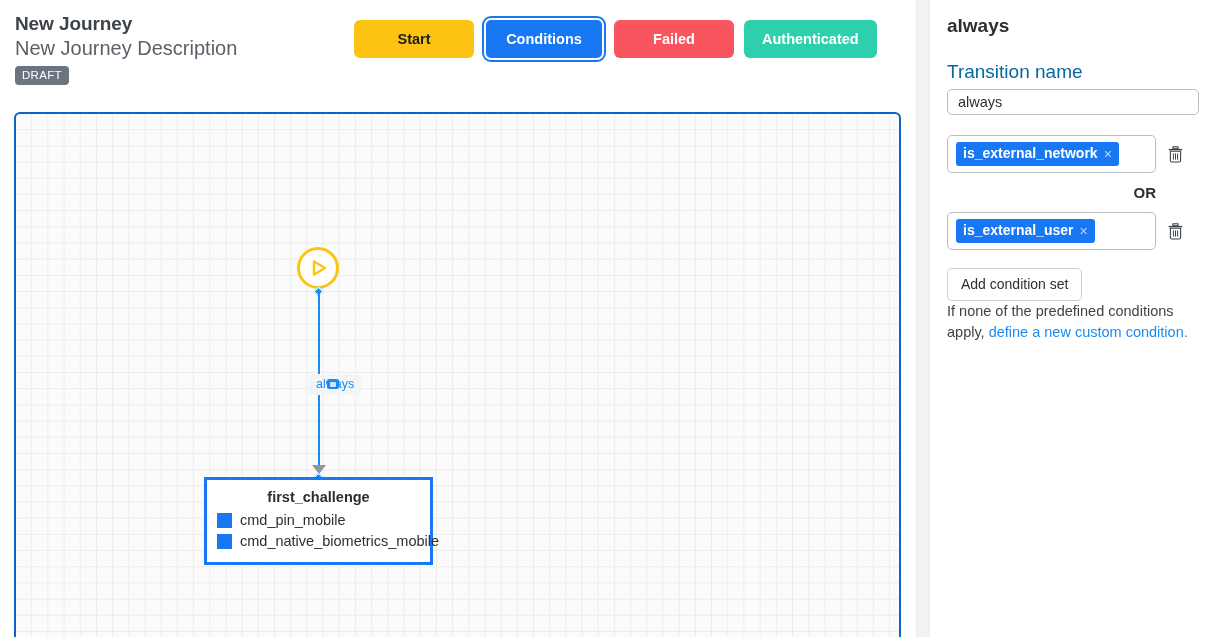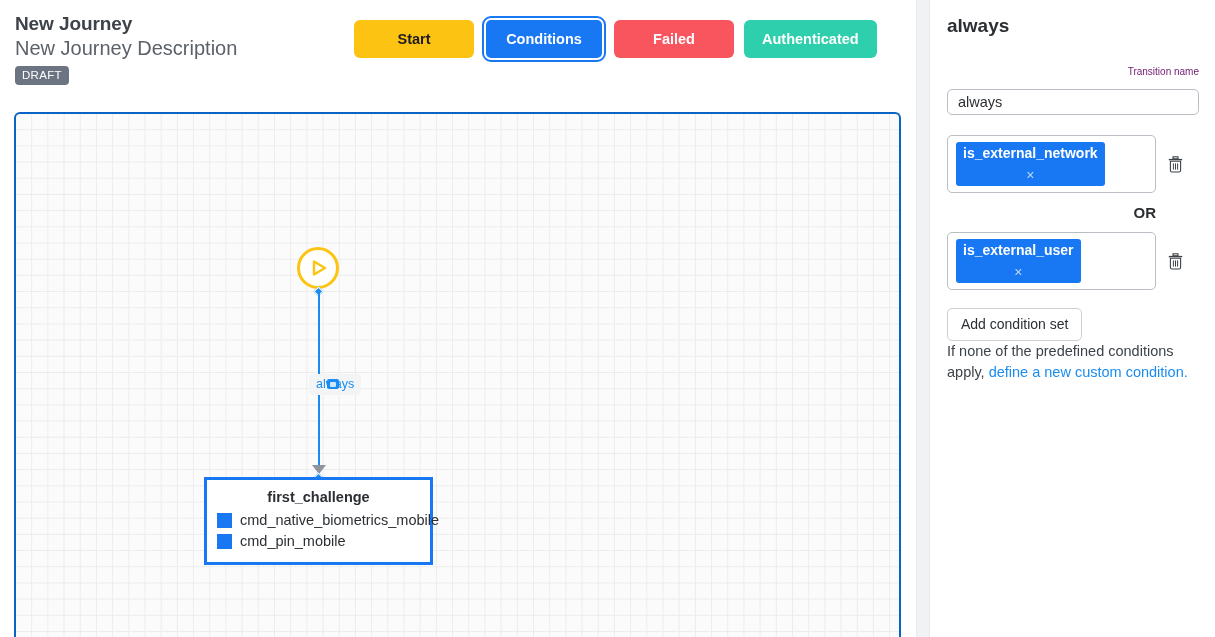--- a/index.html
+++ b/index.html
@@ -240,25 +240,24 @@
   .panel-inner { padding: 14px 16px 0 16px; }
 
   .panel-title {
     font-size: 19px;
     font-weight: bold;
     color: #2b2f33;
     line-height: 24px;
     margin: 0 0 24px 0;
   }
   .field-label {
-    font-size: 10px;
-    color: #701a75;
+    font-size: 19px;
+    color: #0369a1;
     line-height: 19px;
     margin-bottom: 8px;
-    text-align: right;
   }
   .text-input {
     width: 100%;
     height: 26px;
     box-sizing: border-box;
     border: 1px solid #b9bec4;
     border-radius: 5px;
     padding: 0 10px;
     font-family: "Liberation Sans", sans-serif;
     font-size: 14.5px;
@@ -289,21 +288,20 @@
     align-items: center;
     gap: 6px;
     background: #1878f4;
     color: #ffffff;
     border-radius: 3px;
     padding: 3px 7px 4px 7px;
     font-size: 14px;
     font-weight: bold;
     line-height: 17px;
     white-space: nowrap;
-    flex-direction: column;
   }
   .chip-x {
     color: #bcd9fb;
     font-size: 14px;
     font-weight: normal;
     cursor: pointer;
     line-height: 14px;
   }
   .trash-btn {
     width: 18px; height: 20px;
@@ -383,26 +381,26 @@
         <div class="handle-diamond handle-end"></div>
 
         <div class="edge-label">always</div>
         <div class="edge-label-badge"></div>
 
         <div class="flow-node">
           <div class="flow-node-title">first_challenge</div>
 
           <div class="node-item">
             <span class="node-swatch"></span>
-            <span class="node-item-label">cmd_native_biometrics_mobile</span>
+            <span class="node-item-label">cmd_pin_mobile</span>
           </div>
 
           <div class="node-item">
             <span class="node-swatch"></span>
-            <span class="node-item-label">cmd_pin_mobile</span>
+            <span class="node-item-label">cmd_native_biometrics_mobile</span>
           </div>
         </div>
 
       </div>
     </div>
   </div>
 
   <div class="divider"></div>
 
   <div class="right-panel">

